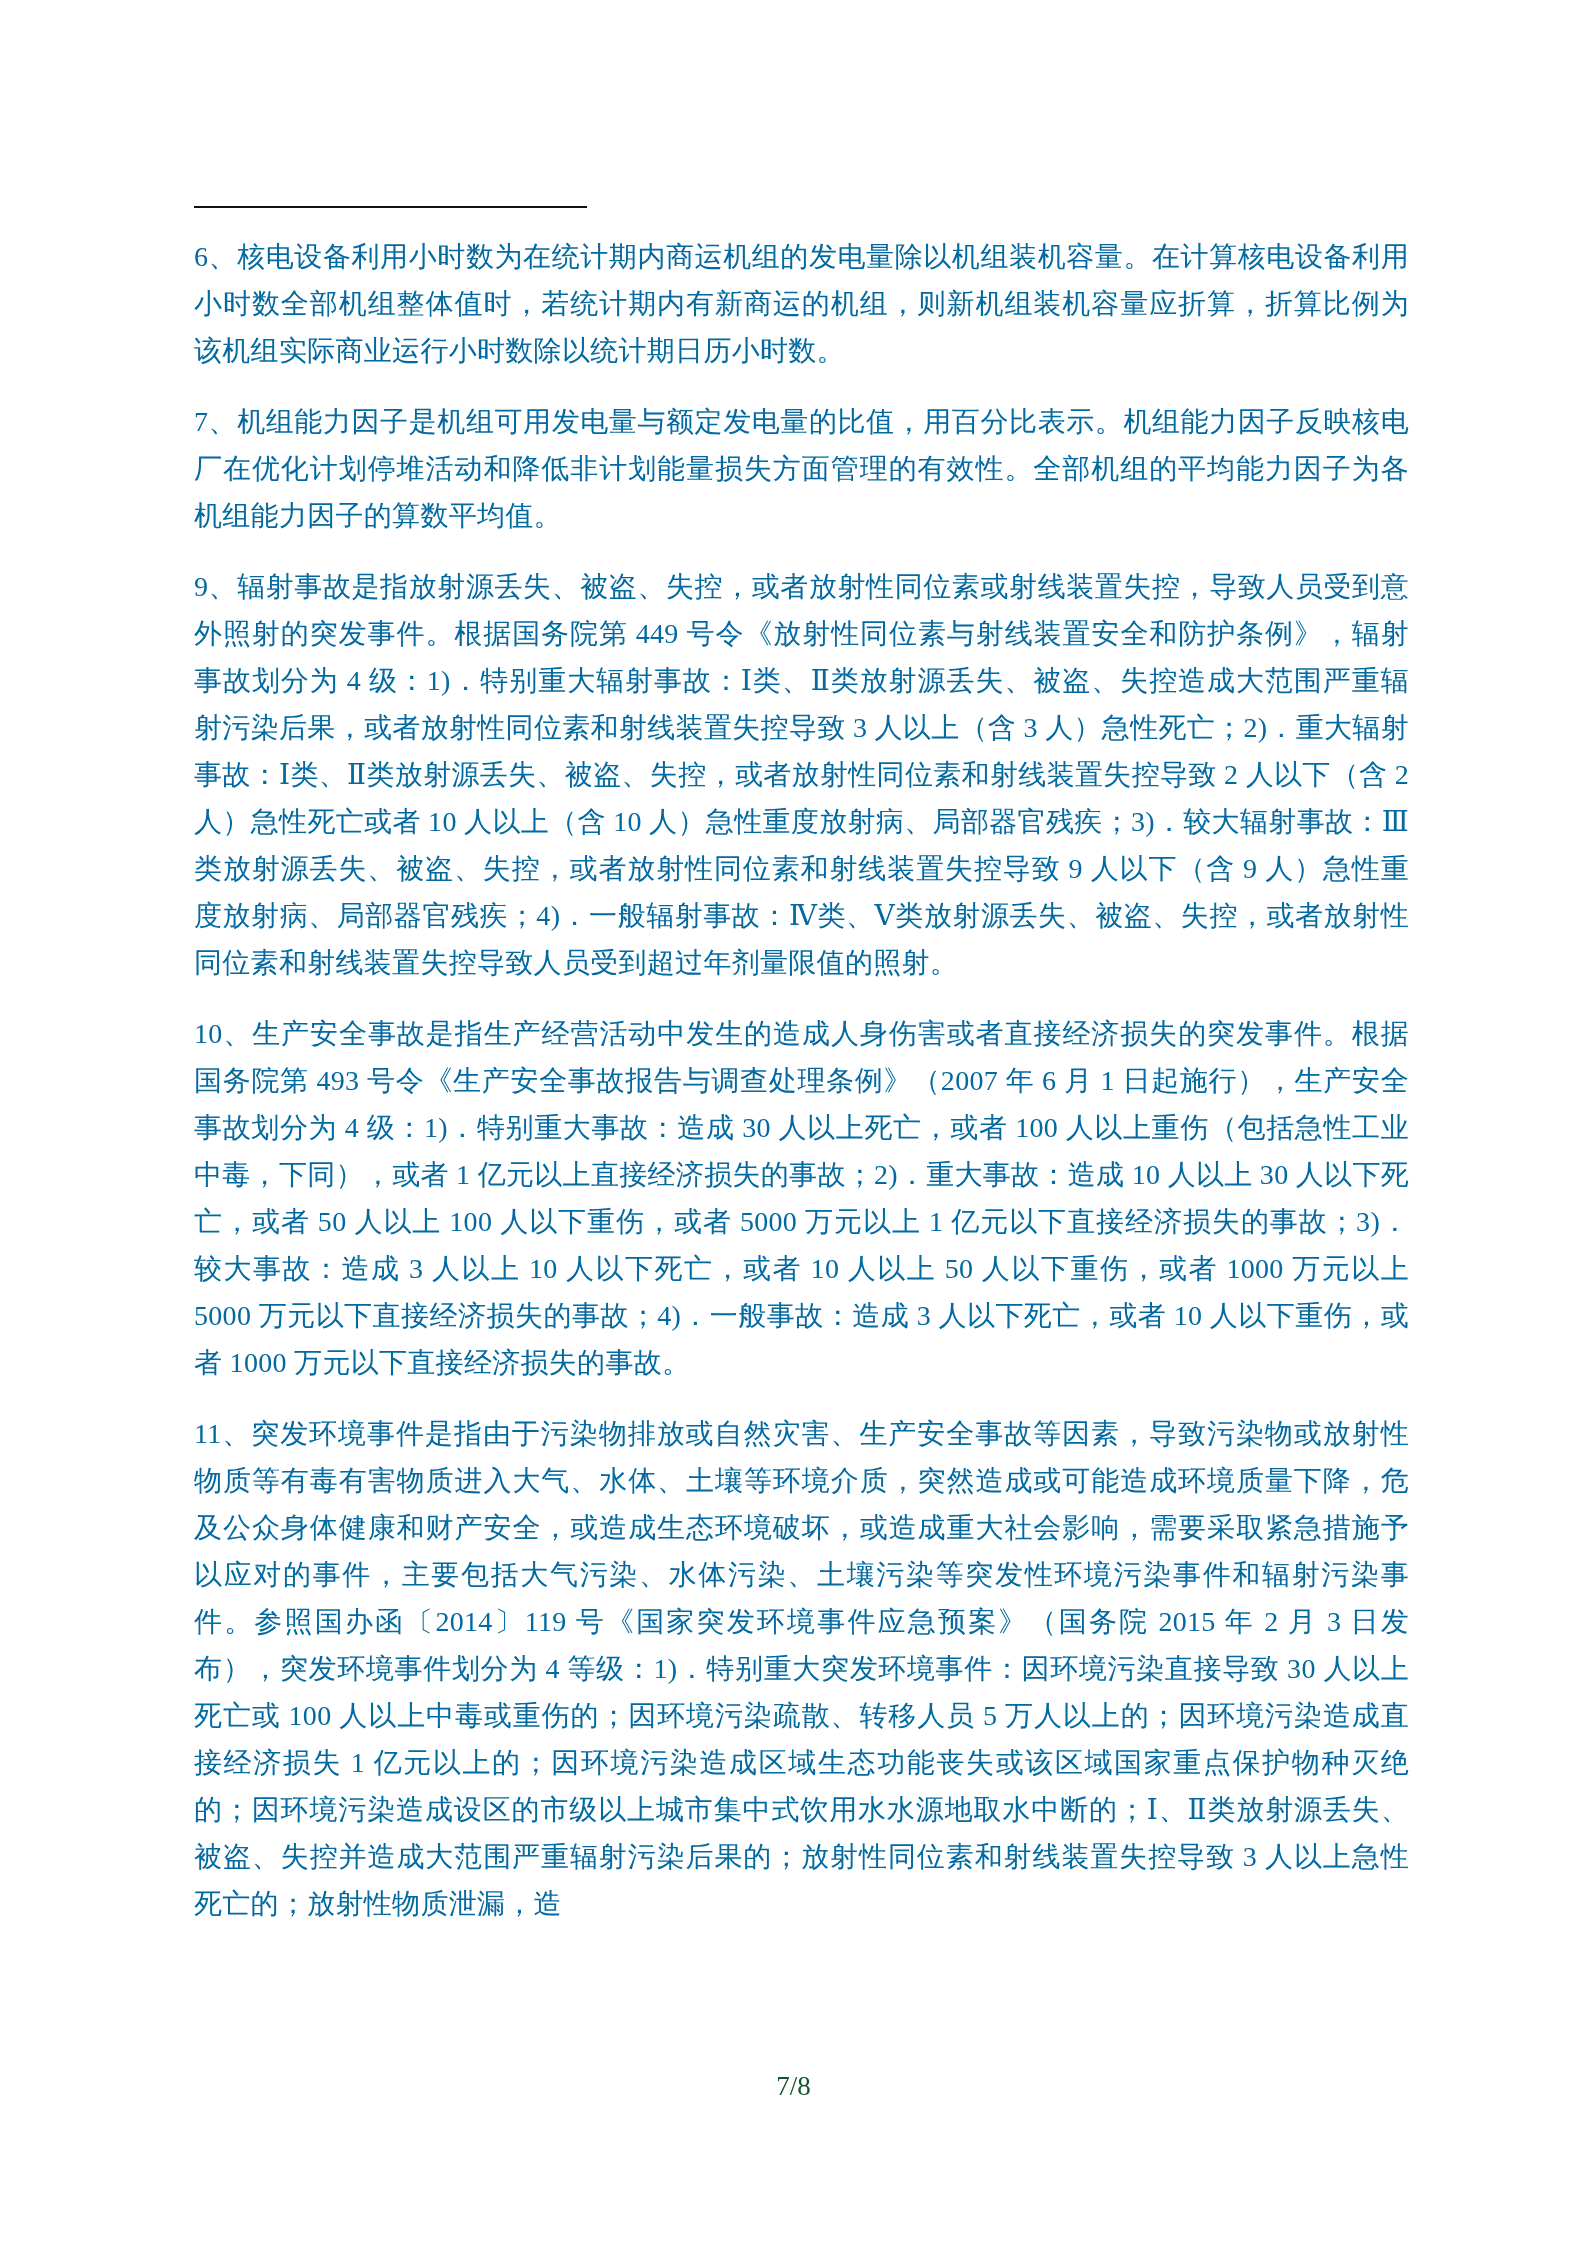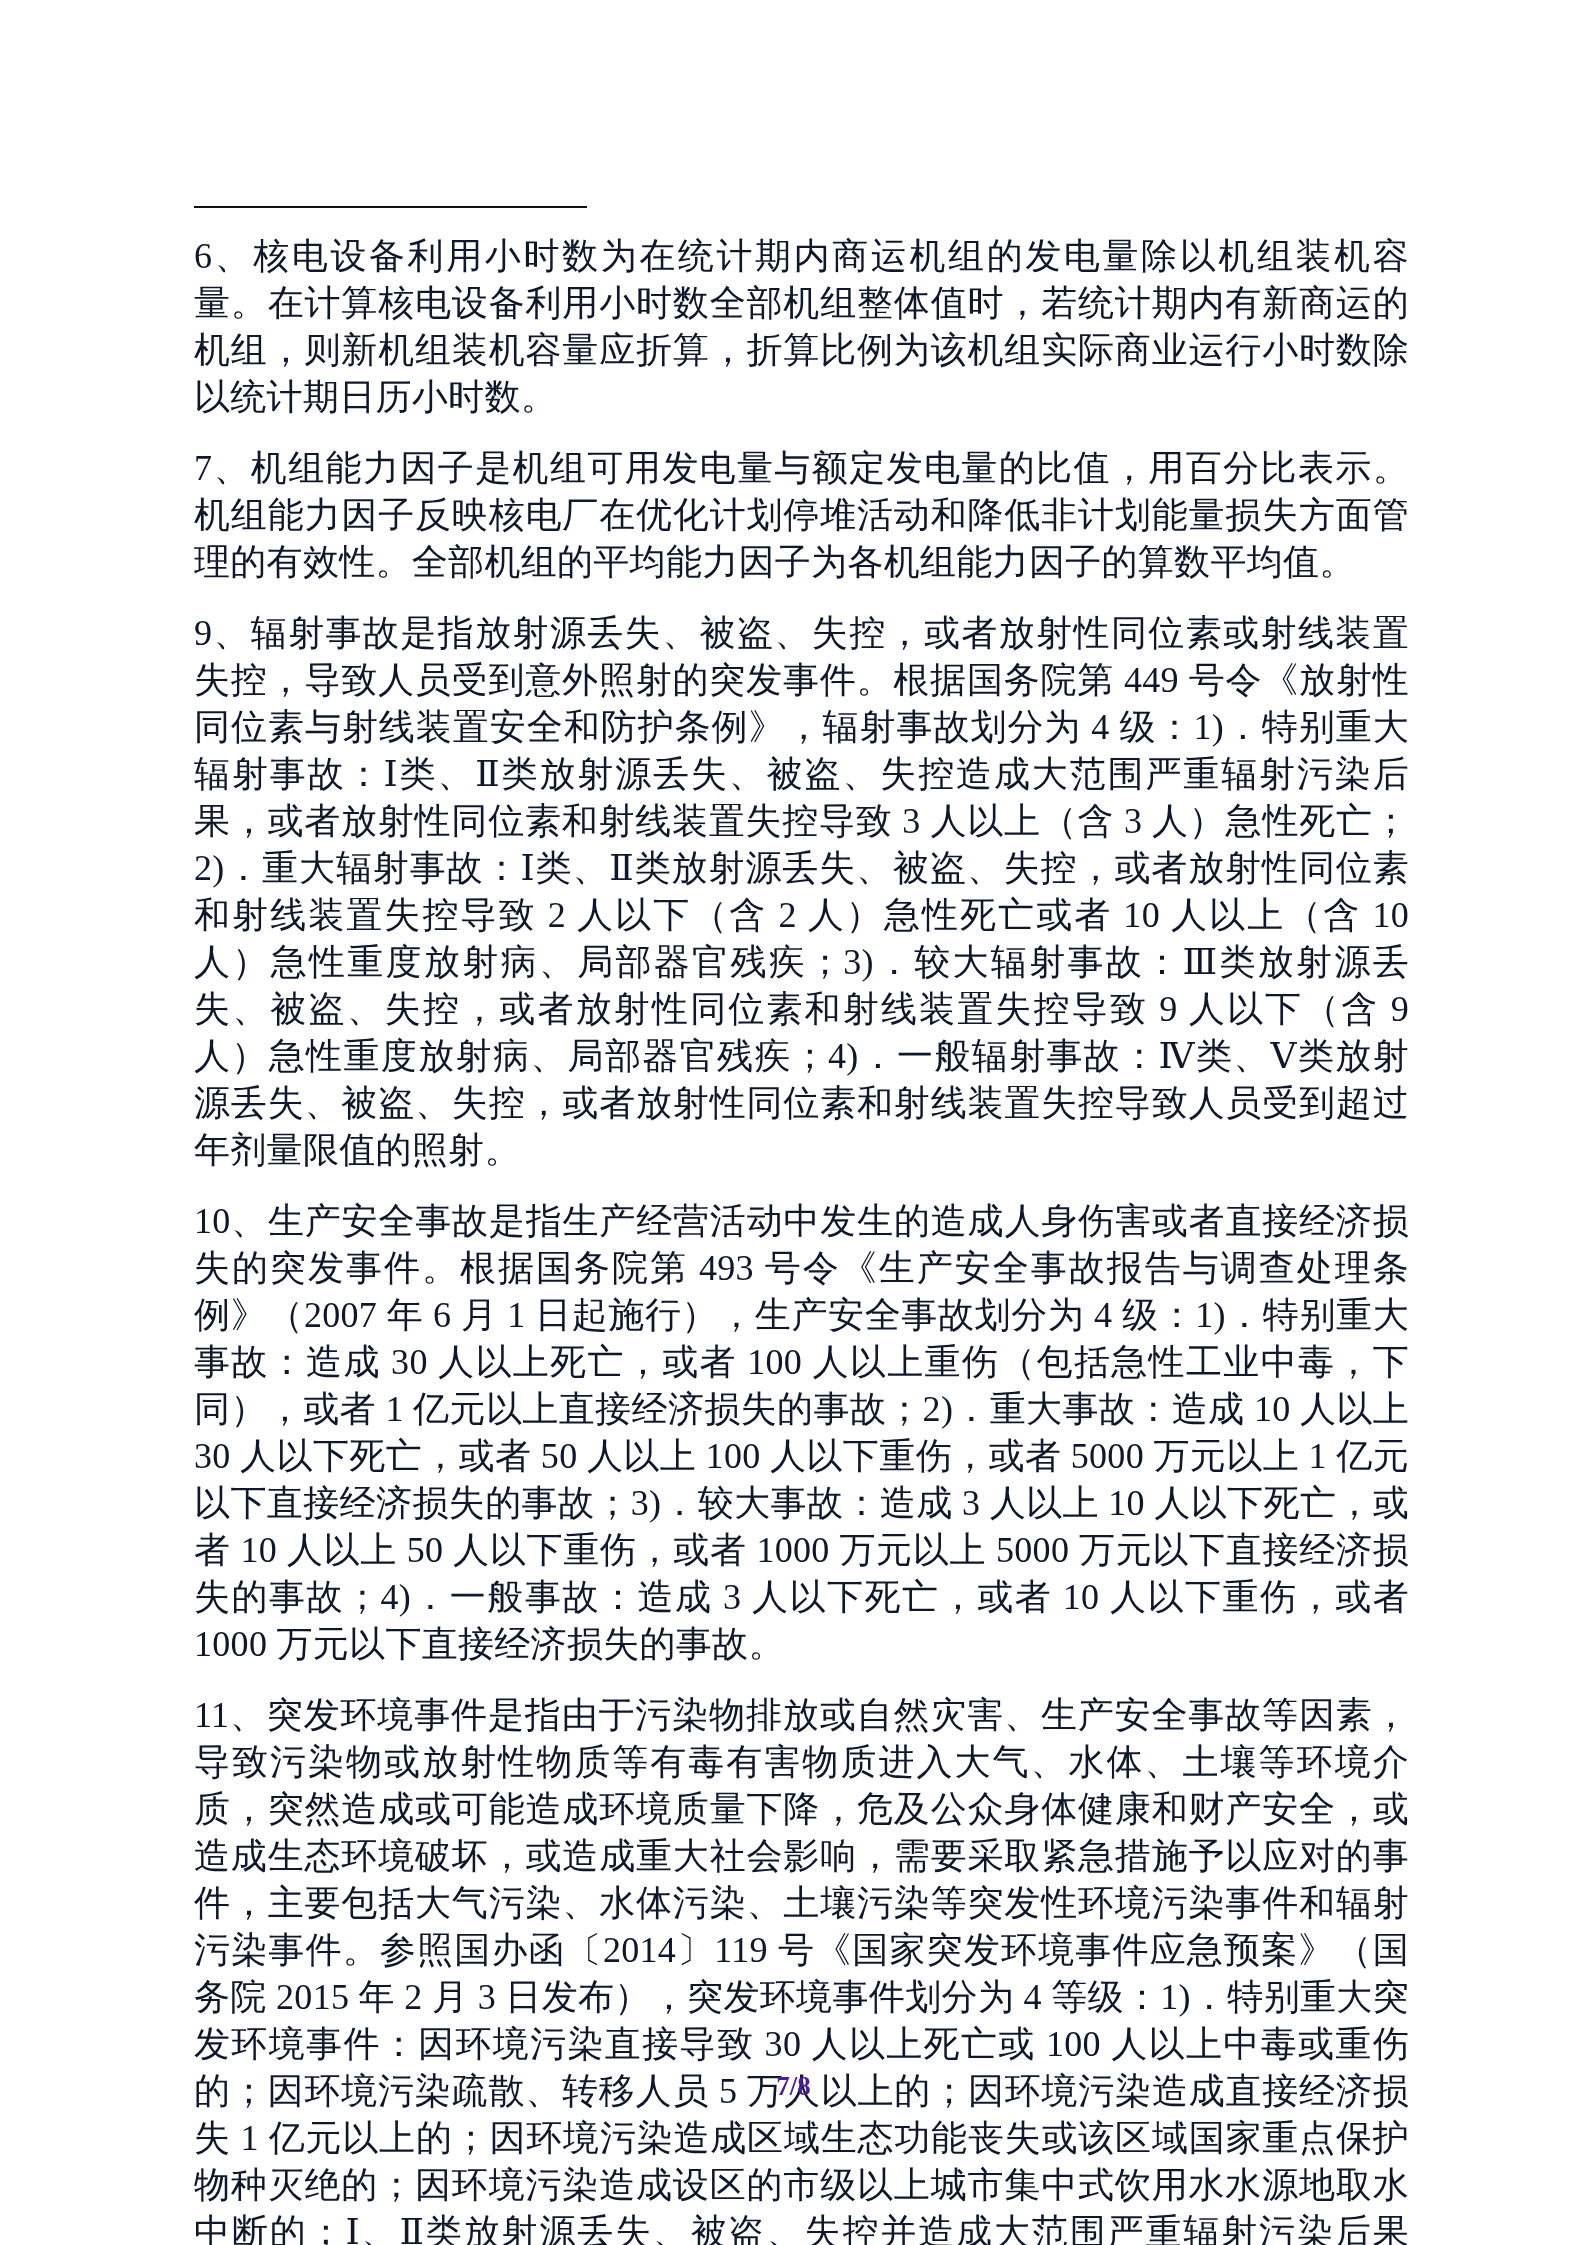--- a/index.html
+++ b/index.html
@@ -36,42 +36,42 @@
   }
   .content {
     position: absolute;
     top: 233px;
     left: 194px;
     width: 1215px;
   }
   .content p.footnote {
     margin: 0 0 24px 0;
     padding: 0;
-    font-size: 36px;
+    font-size: 28px;
     line-height: 47px;
     text-align: justify;
     text-justify: inter-character;
     letter-spacing: 0.3px;
-    color: #0f172a;
+    color: #0369a1;
   }
   .content p.footnote:last-child {
     margin-bottom: 8px;
   }
   .page-footer {
     position: absolute;
     top: 2066px;
     left: 0;
     width: 1587px;
     text-align: center;
   }
   .page-footer .page-number {
     font-size: 27px;
-    font-weight: bold;
+    font-weight: normal;
     line-height: 40px;
-    color: #4c1d95;
+    color: #14532d;
   }
 </style>
 </head>
 <body>
 
 <div class="page">
 
   <div class="footnote-separator"></div>
 
   <div class="content">

